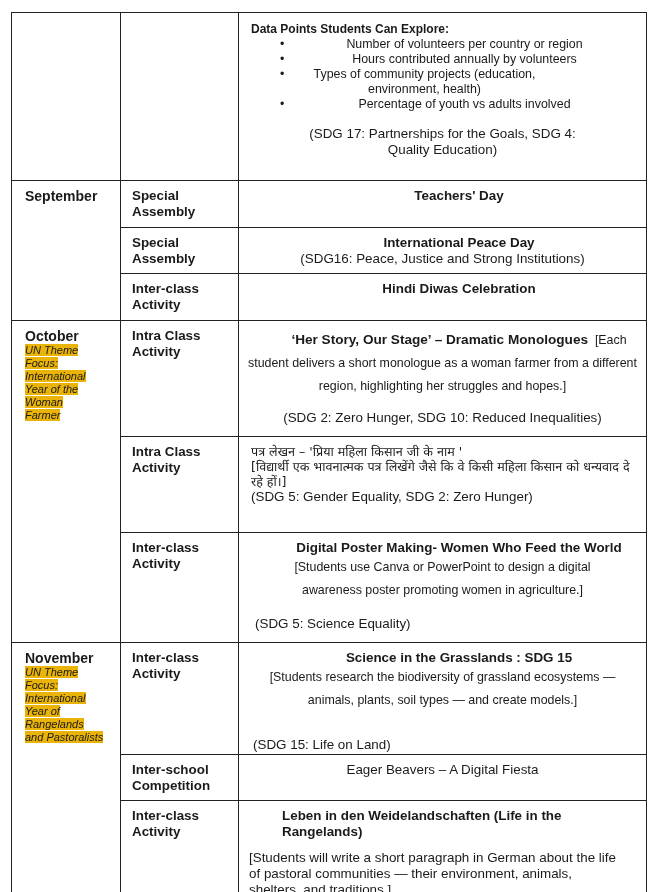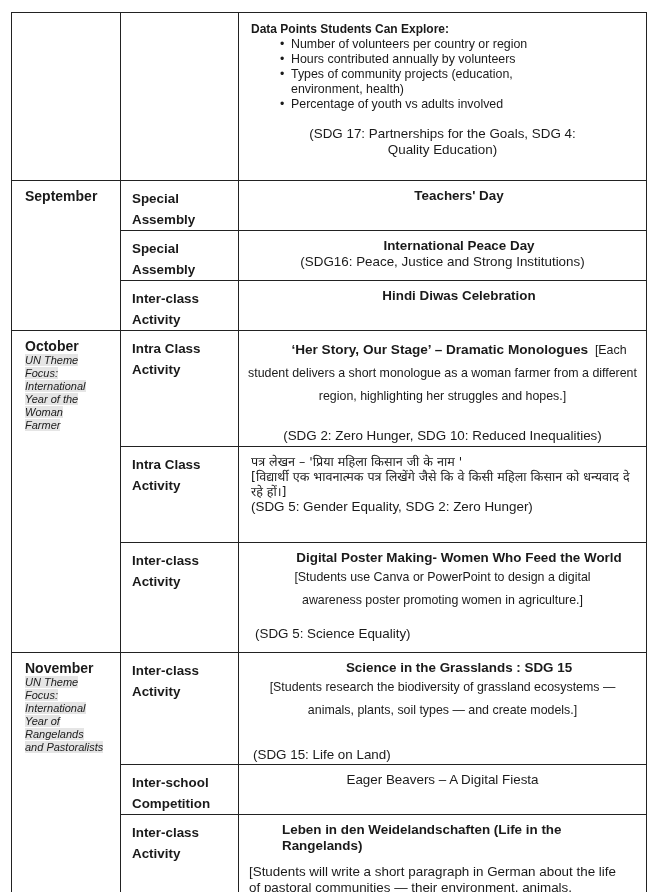--- a/index.html
+++ b/index.html
@@ -4,29 +4,29 @@
 <style>
   html, body { margin: 0; padding: 0; background: #ffffff; }
   body { width: 657px; height: 892px; position: relative; overflow: hidden;
          font-family: "Liberation Sans", sans-serif; color: #1a1a1a; }
   .page { position: absolute; left: 11px; top: 12px; width: 635px; }
   table { border-collapse: collapse; width: 635px; table-layout: fixed; }
   td { border: 1.5px solid #222; vertical-align: top; padding: 0; font-size: 13.4px; line-height: 16px; }
   col.c1 { width: 109px; } col.c2 { width: 118px; } col.c3 { width: 408px; }
   .month { font-weight: bold; padding: 7px 0 0 13px; font-size: 14px; }
   .theme { font-style: italic; font-size: 11px; line-height: 13px; padding-left: 13px; font-weight: normal; }
-  .theme span { background: #e5e5e5; }
-  .type { font-weight: bold; padding: 7px 0 0 11px; line-height: 21px; margin-top: 11px; }
+  .theme span { background: #eab308; }
+  .type { font-weight: bold; padding: 7px 0 0 11px; line-height: 16px; margin-top: 11px; }
   .act { padding: 7px 8px 0 8px; }
   .center { text-align: center; }
   .b { font-weight: bold; margin-left: 33px; }
   .small { font-size: 12.4px; line-height: 23px; }
   .dp-title { font-weight: bold; font-size: 12px; padding-left: 4px; }
   ul.dp { margin: 0; padding-left: 44px; font-size: 12.4px; line-height: 15px; }
-  ul.dp li { list-style: none; position: relative; }
+  ul.dp li { list-style: none; position: relative; text-align: center; }
   ul.dp li::before { content: "\2022"; position: absolute; left: -11px; }
   .sdg { font-size: 13.4px; }
   .hi { font-size: 12.6px; line-height: 15px; font-family: "DejaVu Sans", sans-serif; }
 </style>
 </head>
 <body>
 
 <div class="page">
 <table>
   <colgroup>
@@ -85,21 +85,21 @@
         <div><span>Focus:</span></div>
         <div><span>International</span></div>
         <div><span>Year of the</span></div>
         <div><span>Woman</span></div>
         <div><span>Farmer</span></div>
       </div>
     </td>
     <td class="type">Intra Class Activity</td>
     <td class="act center">
       <div class="small"><span class="b" style="font-size:13.6px">‘Her Story, Our Stage’ – Dramatic Monologues</span>&nbsp; <span>[Each student delivers a short monologue as a woman farmer from a different region, highlighting her struggles and hopes.]</span></div>
-      <div style="margin-top:20px">(SDG 2: Zero Hunger, SDG 10: Reduced Inequalities)</div>
+      <div style="margin-top:12px">(SDG 2: Zero Hunger, SDG 10: Reduced Inequalities)</div>
     </td>
   </tr>
   <tr style="height:96px">
     <td class="type">Intra Class Activity</td>
     <td class="act" style="padding-left:12px">
       <div class="hi">पत्र लेखन – 'प्रिया महिला किसान जी के नाम '</div>
       <div class="hi">[विद्यार्थी एक भावनात्मक पत्र लिखेंगे जैसे कि वे किसी महिला किसान को धन्यवाद दे रहे हों।]</div>
       <div>(SDG 5: Gender Equality, SDG 2: Zero Hunger)</div>
     </td>
   </tr>

